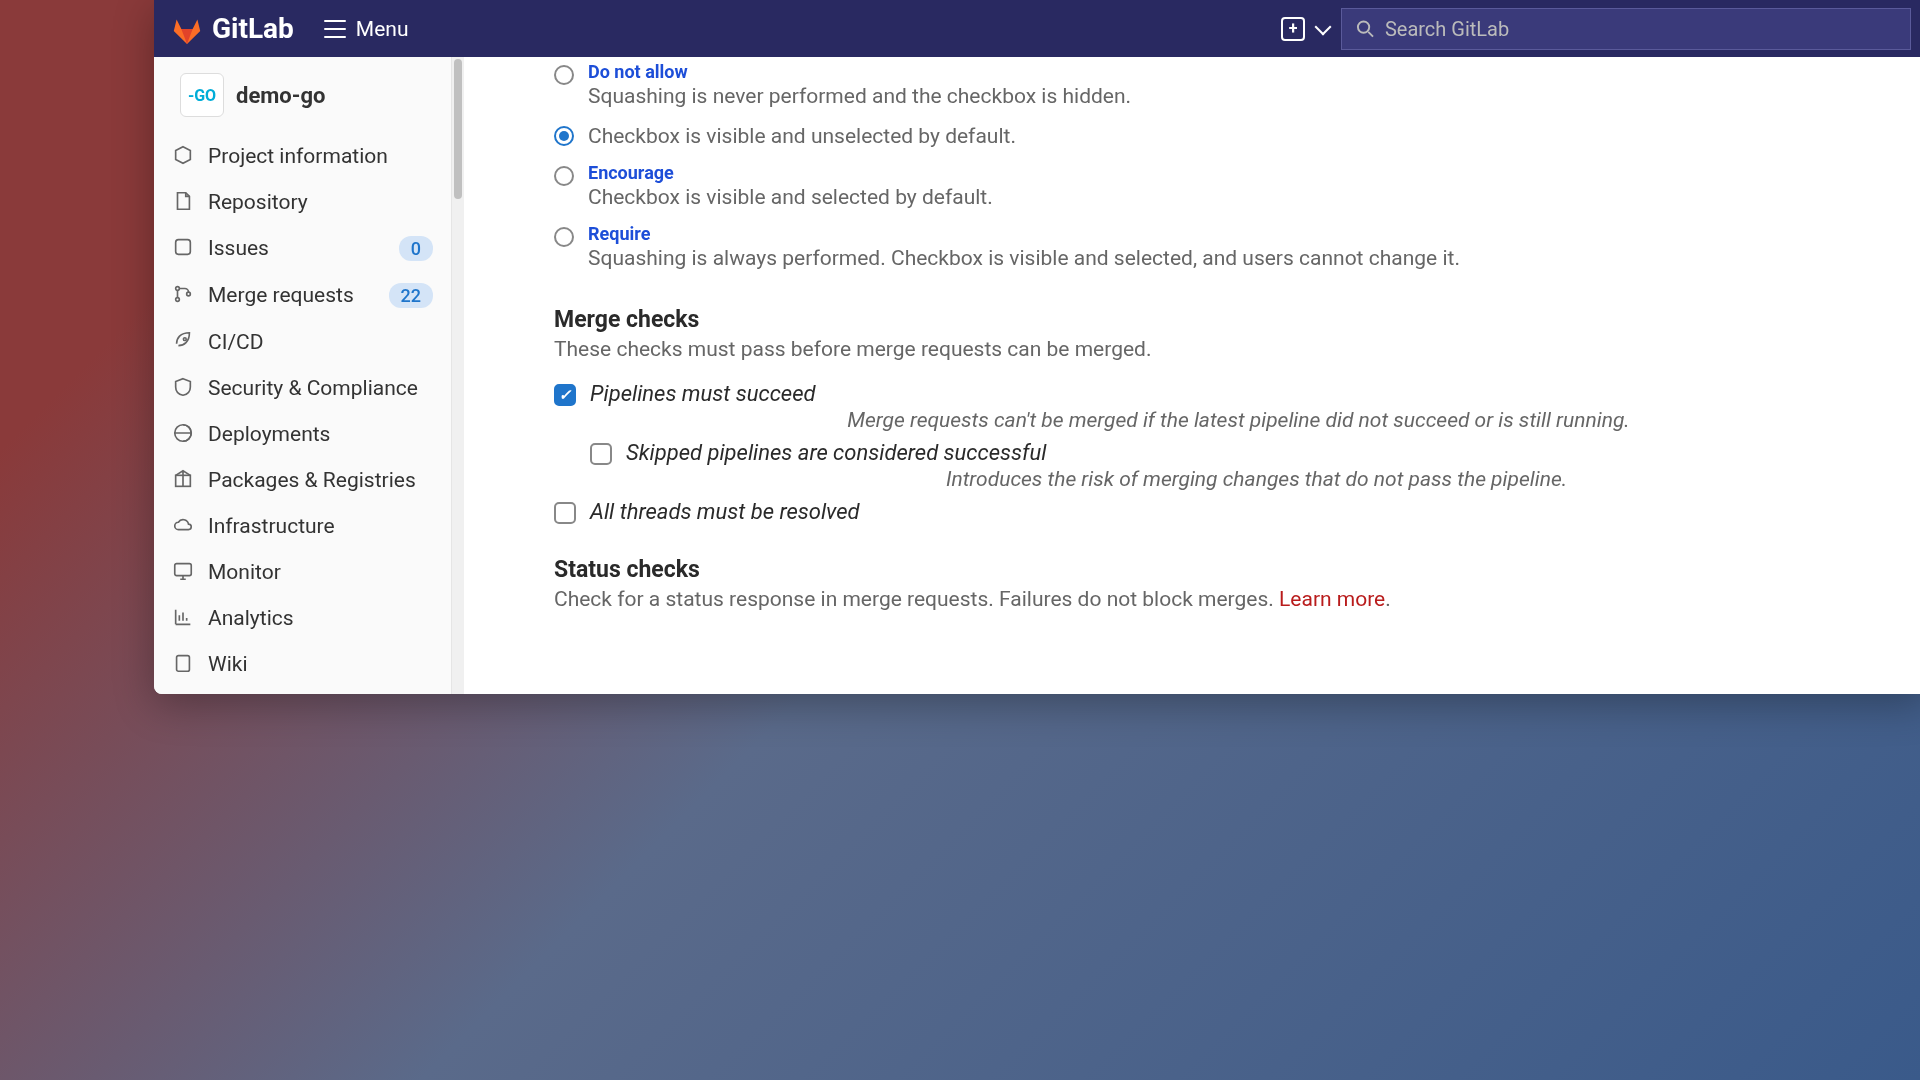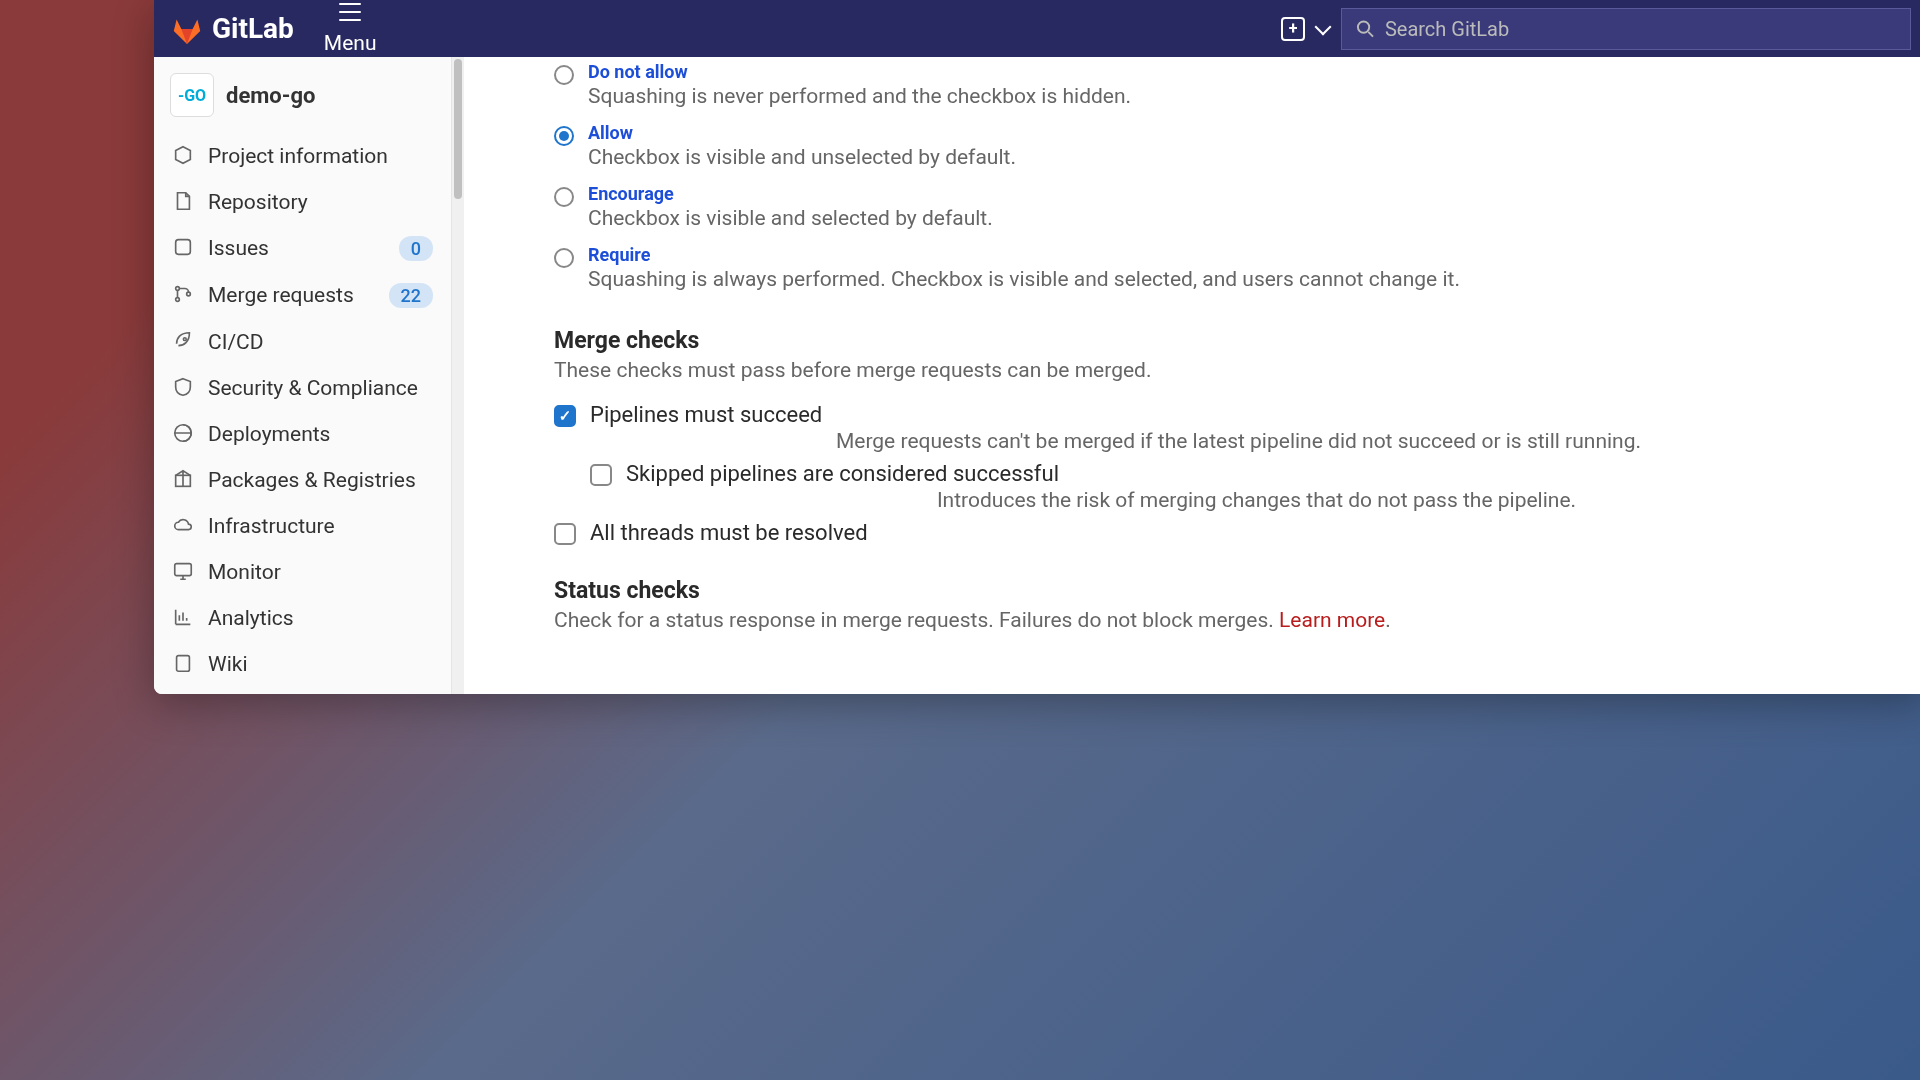--- a/index.html
+++ b/index.html
@@ -4,33 +4,33 @@
 <style>
 * { margin:0; padding:0; box-sizing:border-box; font-family:-apple-system,BlinkMacSystemFont,"Segoe UI",Roboto,sans-serif; }
 html,body { width:1920px; height:1080px; overflow:hidden; }
 body { background:linear-gradient(135deg,#8a3a3a 0%,#8a3a3a 15%,#5a6a8a 50%,#3a5a8a 100%); }
 
 .window { position:absolute; left:154px; top:0; width:1773px; height:694px; background:#fff; border-radius:0 0 0 8px; overflow:hidden; box-shadow:0 10px 40px rgba(0,0,0,0.3); }
 
 .header { height:57px; background:#292961; display:flex; align-items:center; padding:0 16px; color:#fff; }
 .logo { display:flex; align-items:center; gap:8px; font-size:28px; font-weight:700; }
 .logo svg { width:34px; height:34px; }
-.menu-btn { display:flex; align-items:center; gap:10px; margin-left:30px; font-size:21px; color:#fff; cursor:pointer;flex-direction:column; }
+.menu-btn { display:flex; align-items:center; gap:10px; margin-left:30px; font-size:21px; color:#fff; cursor:pointer; }
 .hamburger { width:22px; height:18px; display:flex; flex-direction:column; justify-content:space-between; }
 .hamburger span { height:2px; background:#fff; border-radius:1px; }
 .header-right { margin-left:auto; display:flex; align-items:center; gap:12px; }
 .plus-btn { width:24px; height:24px; border:2px solid #fff; border-radius:4px; display:flex; align-items:center; justify-content:center; font-size:16px; font-weight:700; }
 .chevron-down { width:12px; height:12px; border-right:2px solid #fff; border-bottom:2px solid #fff; transform:rotate(45deg); margin-top:-4px; }
 .search { flex:0 0 auto; width:570px; height:42px; background:#3a3a7a; border:1px solid #5a5a9a; border-radius:0; display:flex; align-items:center; padding:0 14px; gap:10px; }
 .search input { background:transparent; border:none; outline:none; color:#fff; font-size:20px; width:100%; }
 .search input::placeholder { color:#bbb; }
 
 .body { display:flex; height:calc(100% - 57px); }
 .sidebar { width:298px; background:#fafafa; border-right:1px solid #e5e5e5; overflow-y:auto; }
-.project-head { display:flex; align-items:center; gap:12px; padding:16px 16px 10px 16px; }
+.project-head { display:flex; align-items:center; gap:12px; padding:16px 16px 10px 26px; }
 .project-avatar { width:44px; height:44px; background:#fff; border:1px solid #ddd; border-radius:6px; display:flex; align-items:center; justify-content:center; font-size:16px; font-weight:700; color:#00add8; }
 .project-name { font-size:22px; font-weight:700; color:#333; }
 .nav { padding:6px 0; }
 .nav-item { display:flex; align-items:flex-start; padding:11px 18px; font-size:21px; color:#333; cursor:pointer; gap:14px; }
 .nav-icon { width:22px; height:22px; flex-shrink:0; display:flex; align-items:center; justify-content:center; }
 .nav-icon svg { width:22px; height:22px; stroke:#666; fill:none; stroke-width:1.8; }
 .badge { margin-left:auto; background:#d4e4f7; color:#1f75cb; border-radius:12px; padding:2px 12px; font-size:18px; font-weight:500; }
 
 .scrollbar { width:12px; background:#f0f0f0; }
 .scrollbar-thumb { width:8px; height:140px; background:#c0c0c0; border-radius:4px; margin:2px auto; }
@@ -41,21 +41,21 @@
 .radio { width:20px; height:20px; border:2px solid #888; border-radius:50%; flex-shrink:0; margin-top:4px; display:flex; align-items:center; justify-content:center; cursor:pointer; }
 .radio.selected { border-color:#1f75cb; }
 .radio.selected::after { content:""; width:10px; height:10px; background:#1f75cb; border-radius:50%; }
 .radio-body { flex:1; }
 .radio-title { font-size:18px; font-weight:700; color:#1d4ed8; }
 .radio-desc { font-size:21px; color:#666; margin-top:2px; }
 
 .section-title { font-size:23px; font-weight:700; color:#2a2a2a; margin-top:10px; }
 .section-desc { font-size:21px; color:#666; margin-top:4px; margin-bottom:18px; }
 
-.check-item { display:flex; gap:14px; margin-bottom:4px; padding:2px 0; }
+.check-item { display:flex; gap:14px; margin-bottom:4px; padding:2px 0;font-style:italic; }
 .check-item.indent { margin-left:36px; }
 .checkbox { width:22px; height:22px; border:2px solid #888; border-radius:5px; flex-shrink:0; margin-top:3px; cursor:pointer; display:flex; align-items:center; justify-content:center; }
 .checkbox.checked { background:#1f75cb; border-color:#1f75cb; }
 .checkbox.checked::after { content:"✓"; color:#fff; font-size:15px; font-weight:700; }
 .check-body { flex:1; }
 .check-title { font-size:22px; color:#2a2a2a; }
 .check-desc { font-size:21px; color:#666; margin-top:2px;text-align:center; }
 .learn-more { color:#b91c1c; cursor:pointer; }
 </style>
 </head>
@@ -220,21 +220,20 @@
         <div class="radio-item">
           <div class="radio"></div>
           <div class="radio-body">
             <div class="radio-title">Do not allow</div>
             <div class="radio-desc">Squashing is never performed and the checkbox is hidden.</div>
           </div>
         </div>
         <div class="radio-item">
           <div class="radio selected"></div>
           <div class="radio-body">
-            <div class="radio-title">Allow</div>
             <div class="radio-desc">Checkbox is visible and unselected by default.</div>
           </div>
         </div>
         <div class="radio-item">
           <div class="radio"></div>
           <div class="radio-body">
             <div class="radio-title">Encourage</div>
             <div class="radio-desc">Checkbox is visible and selected by default.</div>
           </div>
         </div>

